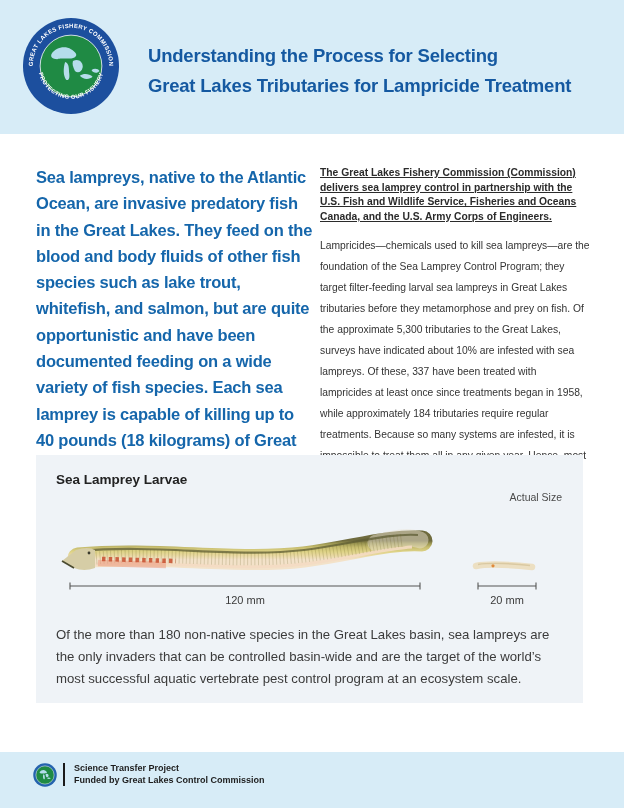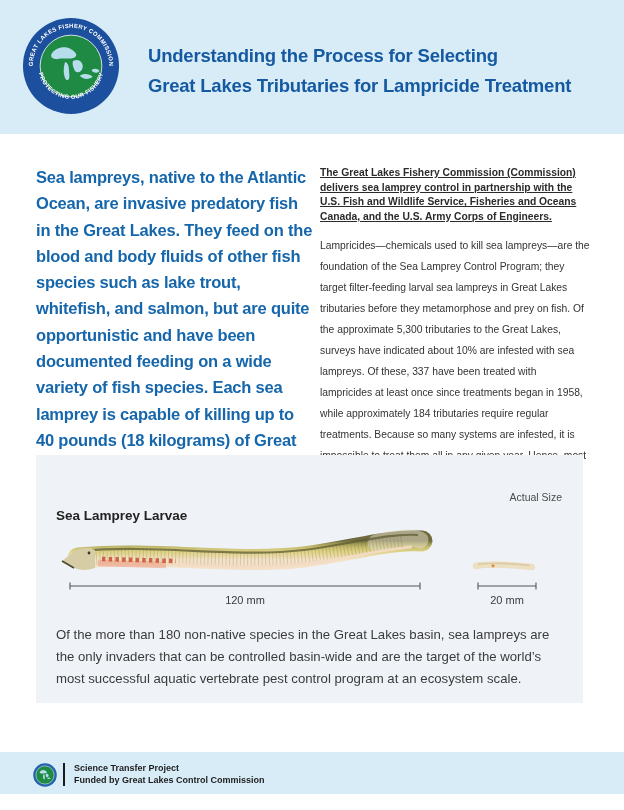--- a/index.html
+++ b/index.html
@@ -61,21 +61,20 @@
   .card {
     position: absolute; top: 455px; left: 36px;
     width: 547px; height: 248px;
     background: #eff3f7;
   }
   .figure-title {
     position: absolute; top: 17px; left: 20px;
     color: #222222;
     font-weight: bold;
     font-size: 13.5px;
-    margin-top: 36px;
   }
   .actual-size {
     position: absolute; top: 36px; right: 21px;
     color: #4a4a4a;
     font-size: 10.5px;
   }
   .figure-svg {
     position: absolute; inset: 0;
     width: 547px; height: 248px;
     pointer-events: none;
@@ -83,21 +82,21 @@
   .conclusion {
     position: absolute; top: 169px; left: 20px;
     width: 514px;
     color: #3b3b3b;
     font-size: 13.2px;
     line-height: 21.8px;
   }
   
   .footer-band {
     position: absolute; top: 752px; left: 0;
-    width: 624px; height: 42px;
+    width: 624px; height: 56px;
     background: #d7ecf7;
   }
   .logo-footer {
     position: absolute; top: 11px; left: 33px;
     width: 24px; height: 24px;
   }
   .footer-divider {
     position: absolute; top: 11px; left: 63px;
     width: 2px; height: 23px;
     background: #1a1a1a;

